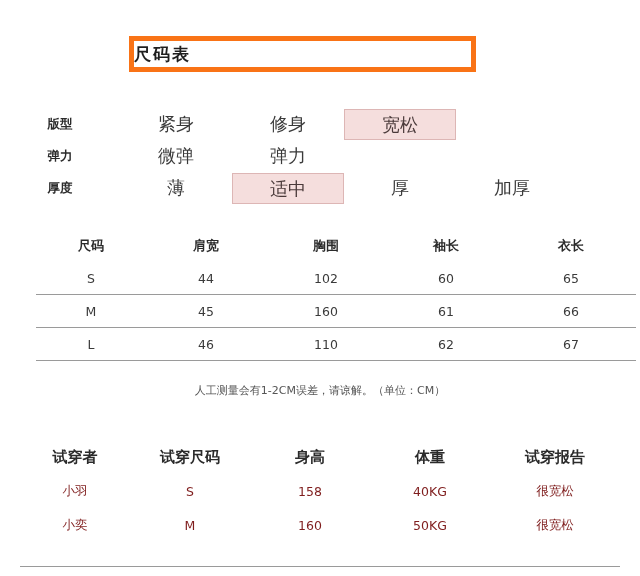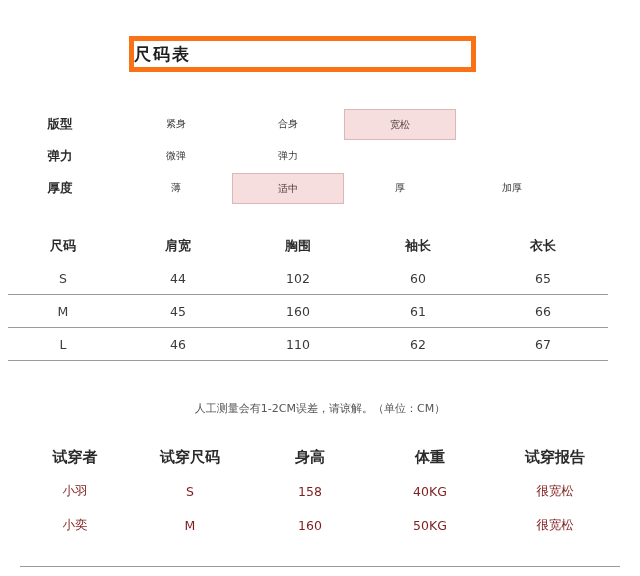--- a/index.html
+++ b/index.html
@@ -61,39 +61,39 @@
     text-align: center;
     font-size: 12.5px;
     font-weight: bold;
     color: #2b2b2b;
     flex: none;
   }
   .attr-cell {
     width: 112px;
     flex: none;
     text-align: center;
-    font-size: 10px;
+    font-size: 18px;
     color: #3a3a3a;
     height: 32px;
     line-height: 32px;
     position: relative;
   }
   .attr-cell.hl {
     background: #f5dedd;
     border: 1px solid #ddb6b5;
     box-sizing: border-box;
     height: 31px;
     line-height: 29px;
     color: #4a3a3a;
   }
 
   
   .size-table {
     position: absolute;
-    left: 8px;
+    left: 36px;
     top: 230px;
     width: 600px;
     border-collapse: collapse;
   }
   .size-table th, .size-table td {
     text-align: center;
     font-size: 12.5px;
     padding: 0;
     height: 32px;
     color: #3a3a3a;
@@ -112,21 +112,21 @@
   }
   .size-table col.c0 { width: 110px; }
   .size-table col.c1 { width: 120px; }
   .size-table col.c2 { width: 120px; }
   .size-table col.c3 { width: 120px; }
   .size-table col.c4 { width: 130px; }
 
   .note {
     position: absolute;
     left: 0;
-    top: 401px;
+    top: 383px;
     width: 640px;
     text-align: center;
     font-size: 11px;
     color: #555;
   }
 
   
   .tryon-table {
     position: absolute;
     left: 20px;
@@ -170,21 +170,21 @@
 
   <div class="title-box">
     <span class="title-text">尺码表</span>
   </div>
 
   <div class="attrs">
 
     <div class="attr-row">
       <div class="attr-label">版型</div>
       <div class="attr-cell">紧身</div>
-      <div class="attr-cell">合身</div>
+      <div class="attr-cell">修身</div>
       <div class="attr-cell hl">宽松</div>
     </div>
 
     <div class="attr-row">
       <div class="attr-label">弹力</div>
       <div class="attr-cell">微弹</div>
       <div class="attr-cell">弹力</div>
     </div>
 
     <div class="attr-row">

